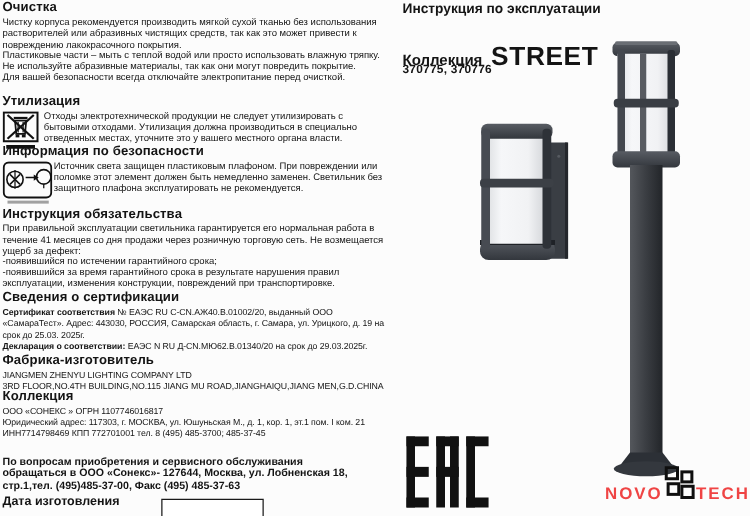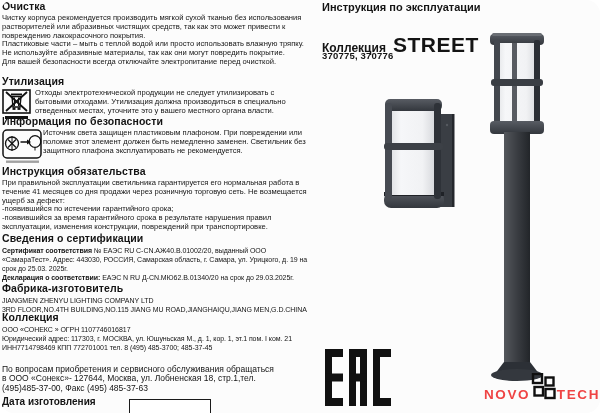--- a/index.html
+++ b/index.html
@@ -1,34 +1,34 @@
 <!DOCTYPE html>
 <html><head>
 <meta charset="utf-8">
 <style>
   html,body{margin:0;padding:0;}
   .page{position:relative;width:600px;height:413px;background:#fcfcfc;overflow:hidden;
-        font-family:"Liberation Sans",sans-serif;color:#141414;border-radius:14px;}
+        font-family:"Liberation Sans",sans-serif;color:#141414;}
   .sec{position:absolute;left:2px;width:306px;}
   .sec h2{font-size:10.5px;font-weight:bold;margin:0 0 2px 0;letter-spacing:.1px;}
   p.body{font-size:7.6px;line-height:8.8px;margin:0 0 0 0;}
   p.small{font-size:7px;line-height:9px;margin:0;letter-spacing:-0.05px;}
   p.small b{font-weight:bold;}
   .nowrap{white-space:nowrap;}
   .iconrow{display:flex;align-items:flex-start;}
   .iconrow .txt{margin-left:1px;flex:1;}
   .hdr{position:absolute;left:322px;font-weight:bold;}
   #hdr-title{top:1px;font-size:11px;}
   #hdr-sub{top:18px;font-size:11px;}
   #hdr-coll{top:30px;display:flex;align-items:baseline;}
   #hdr-coll .lbl{font-size:12px;margin-top:11px;}
   #hdr-coll .name{font-size:21px;margin-left:7px;letter-spacing:.5px;}
   #hdr-models{top:50px;font-size:9.5px;letter-spacing:.2px;}
   .abs{position:absolute;}
-  #service-p{position:absolute;left:2px;top:356px;width:278px;font-size:8.5px;line-height:9.6px;}
+  #service-p{position:absolute;left:2px;top:356px;width:278px;font-size:8.5px;line-height:9.6px;font-weight:bold;}
   #date-row{position:absolute;left:2px;top:391px;}
   #date-label{font-size:10px;font-weight:bold;}
   #date-box{position:absolute;left:129px;top:399px;width:80px;height:21px;border:1.6px solid #1a1a1a;background:#fff;}
   #novotech{position:absolute;left:484px;top:374px;width:116px;height:38px;}
   #novotech .word{position:absolute;top:13px;font-size:13.5px;font-weight:bold;letter-spacing:1.6px;color:#ef4444;}
   #novotech .w1{left:0;}
   #novotech .w2{right:0;}
   #novotech svg{position:absolute;left:47px;top:-1px;}
 </style>
 </head>

